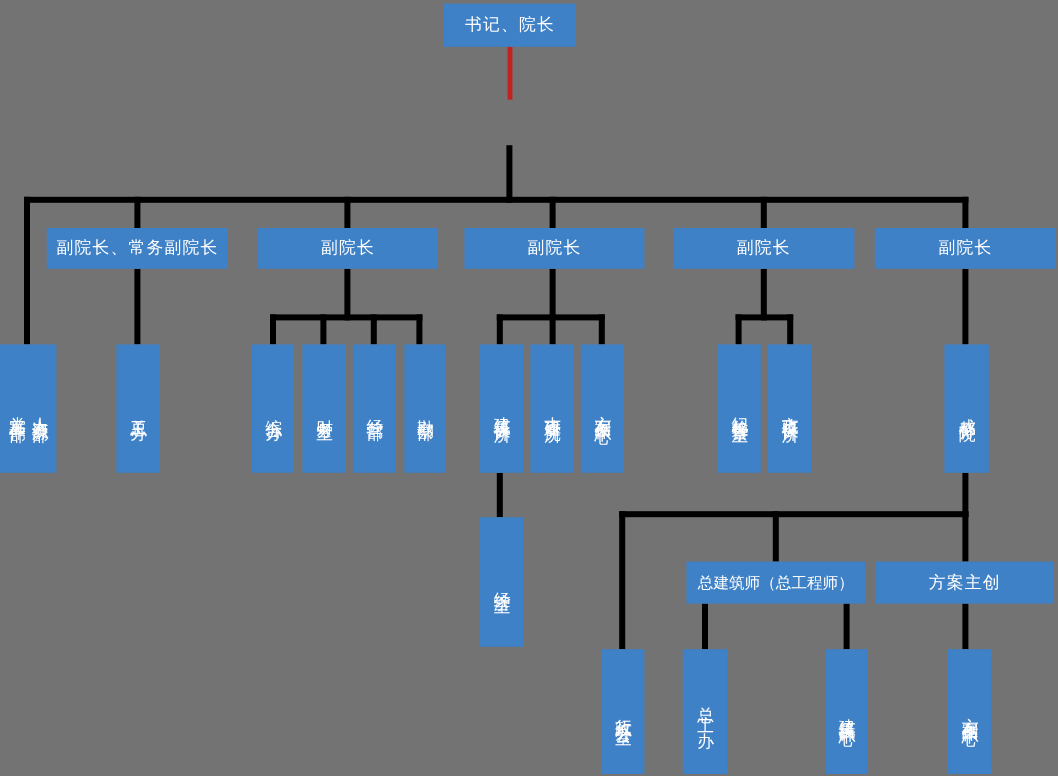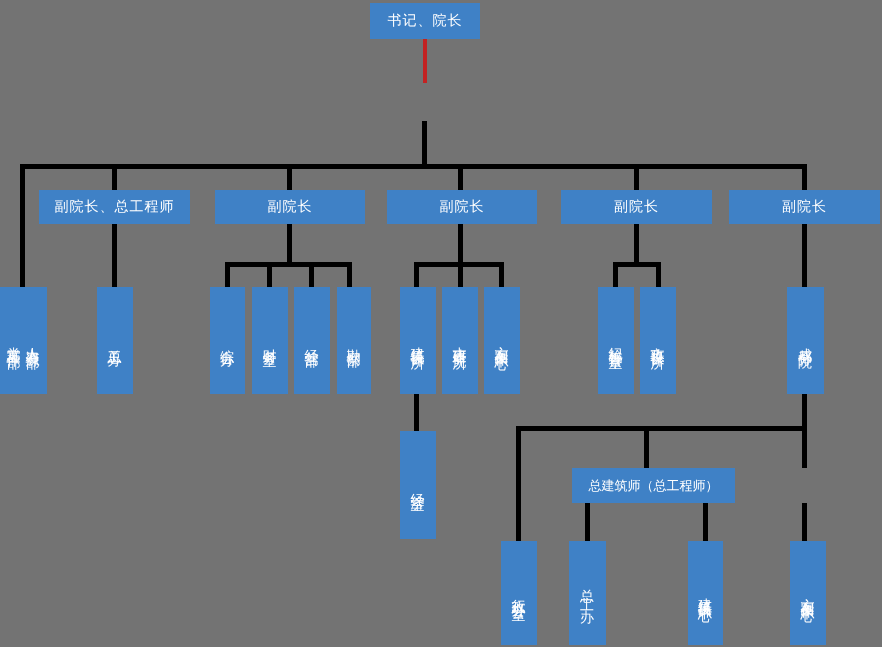--- a/index.html
+++ b/index.html
@@ -80,36 +80,39 @@
   <div class="line" style="left:644px;top:426px;width:5px;height:42px"></div>
   <div class="line" style="left:802px;top:426px;width:5px;height:42px"></div>
   <div class="line" style="left:585px;top:503px;width:5px;height:38px"></div>
   <div class="line" style="left:703px;top:503px;width:5px;height:38px"></div>
   <div class="line" style="left:802px;top:503px;width:5px;height:38px"></div>
 
   <div class="node h-node" style="left:370px;top:3px;width:110px;height:36px">
     <span>书记、院长</span>
   </div>
   <div class="node h-node" style="left:39px;top:190px;width:151px;height:34px">
-    <span>副院长、总工程师</span>
+    <span>副院长、常务副院长</span>
   </div>
   <div class="node h-node" style="left:215px;top:190px;width:150px;height:34px">
     <span>副院长</span>
   </div>
   <div class="node h-node" style="left:387px;top:190px;width:150px;height:34px">
     <span>副院长</span>
   </div>
   <div class="node h-node" style="left:561px;top:190px;width:151px;height:34px">
     <span>副院长</span>
   </div>
   <div class="node h-node" style="left:729px;top:190px;width:151px;height:34px">
     <span>副院长</span>
   </div>
-  <div class="node h-node tight" style="left:572px;top:468px;width:163px;height:35px">
+  <div class="node h-node tight" style="left:572px;top:468px;width:149px;height:35px">
     <span>总建筑师（总工程师）</span>
+  </div>
+  <div class="node h-node" style="left:730px;top:468px;width:148px;height:35px">
+    <span>方案主创</span>
   </div>
 
   <div class="node v-node dual" style="left:0px;top:287px;width:47px;height:107px">
     <span>党群工作部</span>
     <span>人力资源部</span>
   </div>
   <div class="node v-node" style="left:97px;top:287px;width:36px;height:107px">
     <span>总工办</span>
   </div>
   <div class="node v-node" style="left:210px;top:287px;width:35px;height:107px">

